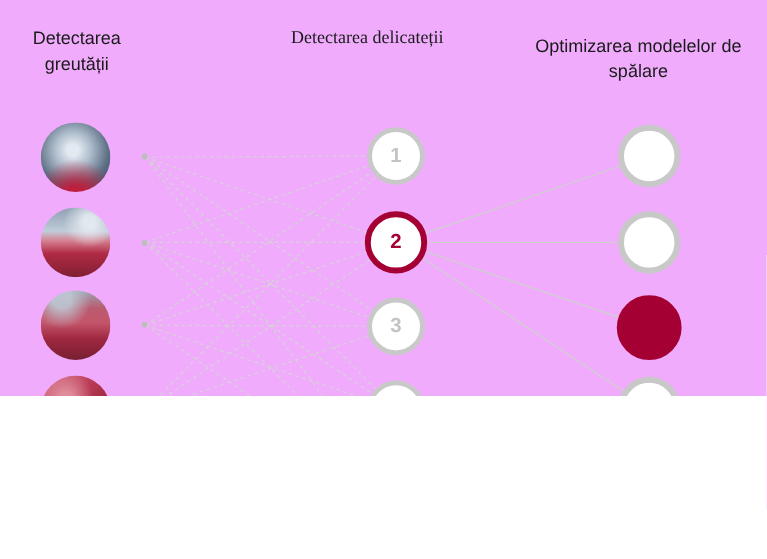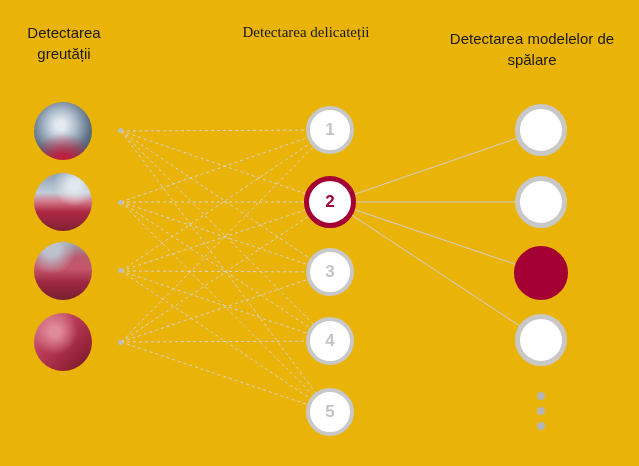--- a/index.html
+++ b/index.html
@@ -4,22 +4,22 @@
 <style>
   * { margin: 0; padding: 0; box-sizing: border-box; }
   html, body { background: #ffffff; }
   body {
     font-family: "Liberation Sans", sans-serif;
     color: var(--text, #1a1a1a);
   }
   .canvas {
     position: relative;
     width: 639px;
-    height: 466px;
-    background: #eab308;
+    height: 330px;
+    background: #f0abfc;
     overflow: hidden;
   }
   .col-title {
     position: absolute;
     text-align: center;
     font-size: 15px;
     line-height: 1.4;
     color: var(--text, #1a1a1a);
   }
   .title-left   { left: 0px;   top: 22px; width: 128px; }
@@ -94,21 +94,21 @@
     background: #b5b5b5;
   }
 </style>
 </head>
 <body>
 
 <div class="canvas">
 
   <div class="col-title title-left">Detectarea greutății</div>
   <div class="col-title title-middle">Detectarea delicateții</div>
-  <div class="col-title title-right">Detectarea modelelor de spălare</div>
+  <div class="col-title title-right">Optimizarea modelelor de spălare</div>
 
   <svg class="lines" width="639" height="466">
     <g stroke="#d4d4d4" stroke-width="1" stroke-dasharray="3 3">
       <line x1="121" y1="131" x2="330" y2="130"></line>
       <line x1="121" y1="131" x2="330" y2="202"></line>
       <line x1="121" y1="131" x2="330" y2="272"></line>
       <line x1="121" y1="131" x2="330" y2="341"></line>
       <line x1="121" y1="131" x2="330" y2="412"></line>
       <line x1="121" y1="202" x2="330" y2="130"></line>
       <line x1="121" y1="202" x2="330" y2="202"></line>

